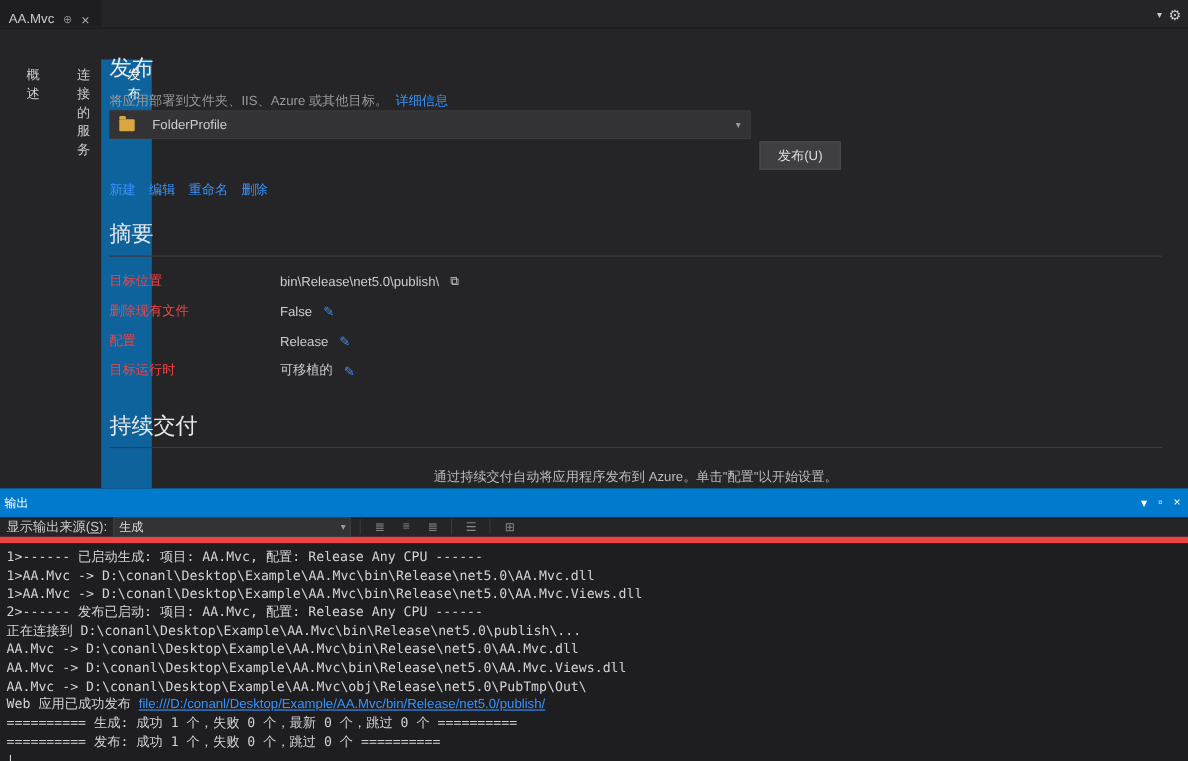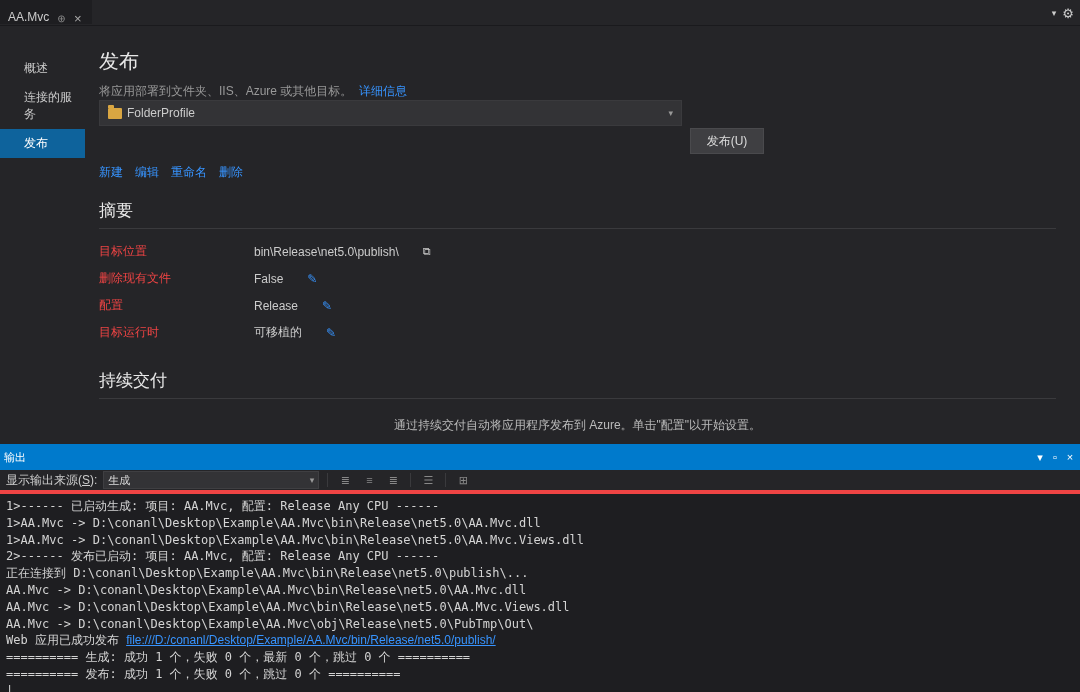--- a/index.html
+++ b/index.html
@@ -9,58 +9,58 @@
 .tab-bar { height: 26px; background: #252528; display: flex; align-items: flex-start; border-bottom: 1px solid #1a1a1d; position: relative; }
 .tab { display: flex; align-items: flex-end; height: 24px; padding: 0 8px; background: #1e1e21; color: #cccccc; gap: 6px; }
 .tab-close { width: 12px; height: 12px; display: flex; align-items: center; justify-content: center; color: #aaa; font-size: 13px; }
 .tab-pin { color: #888; font-size: 10px; margin-left: 2px; }
 .tab-bar-right { margin-left: auto; display: flex; align-items: center; gap: 6px; padding-right: 6px; height: 26px; }
 .dropdown-arrow { color: #ccc; font-size: 9px; }
 .gear { color: #ccc; font-size: 13px; }
 
 
 .main { display: flex; height: 418px; background: #252528; }
-.sidebar { width: 85px; display: flex; flex-direction: column; padding-top: 28px; }
+.sidebar { width: 85px; display: flex; flex-direction: row; padding-top: 28px; }
 .sidebar-item { padding: 6px 10px 6px 24px; color: #cccccc; font-size: 12px; }
 .sidebar-item.active { background: #0e639c; color: #fff; }
 
 .content { flex: 1; padding: 22px 24px 10px 14px; overflow-y: auto; }
 .h1 { color: #e8e8e8; font-size: 20px; font-weight: 400; margin-bottom: 8px; }
 .sub { color: #999; font-size: 12px; margin-bottom: 0; }
 .link { color: #3794ff; cursor: pointer; }
 
 .profile-row { display: flex; gap: 8px; margin-bottom: 10px; }
-.profile-select { flex: 1; max-width: 583px; height: 26px; background: #333336; border: 1px solid #3a3a3d; display: flex; align-items: center; padding: 0 8px; gap: 5px; }
+.profile-select { flex: 1; max-width: 583px; height: 26px; background: #333336; border: 1px solid #3a3a3d; display: flex; align-items: center; padding: 0 8px; gap: 16px; }
 .folder-icon { width: 14px; height: 11px; background: #d9a642; border-radius: 1px; position: relative; }
 .folder-icon::before { content: ""; position: absolute; top: -3px; left: 0; width: 6px; height: 3px; background: #d9a642; border-radius: 1px 1px 0 0; }
 .profile-select .spacer { flex: 1; }
 .caret-down { font-size: 9px; color: #999; }
 .publish-btn { width: 74px; height: 26px; background: #3f3f42; border: 1px solid #4a4a4d; color: #ddd; display: flex; align-items: center; justify-content: center; margin-top: 28px; }
 
 .action-links { display: flex; gap: 12px; margin-bottom: 18px; }
 .action-links span { color: #3794ff; cursor: pointer; }
 
-.section-title { color: #e8e8e8; font-size: 17px; border-bottom: 1px solid #3a3a3d; padding-bottom: 6px; margin-bottom: 14px; font-weight: 400; }
+.section-title { color: #e8e8e8; font-size: 20px; border-bottom: 1px solid #3a3a3d; padding-bottom: 6px; margin-bottom: 14px; font-weight: 400; }
 
 .summary-grid { display: grid; grid-template-columns: 155px 1fr; row-gap: 10px; margin-bottom: 28px; }
 .summary-label { color: #ef4444; font-size: 12px; }
-.summary-value { color: #ccc; font-size: 12px; display: flex; align-items: center; gap: 24px; }
+.summary-value { color: #ccc; font-size: 12px; display: flex; align-items: center; gap: 10px; }
 .edit-icon { color: #3794ff; font-size: 12px; }
 .copy-icon { color: #ccc; font-size: 11px; }
 
 .cd-desc { text-align: center; color: #bbb; margin: 18px 0 24px 0; font-size: 12px; }
 .cfg-btn-wrap { display: flex; justify-content: center; margin-bottom: 20px; }
 .cfg-btn { width: 56px; height: 24px; background: #3f3f42; border: 1px solid #5a5a5d; color: #ddd; display: flex; align-items: center; justify-content: center; }
 
 
 .output-title-bar { height: 17px; background: #007acc; color: #fff; display: flex; align-items: center; padding: 13px 4px; font-size: 11px; }
 .output-title-bar .right-icons { margin-left: auto; display: flex; gap: 3px; align-items: center; }
 .out-icon { width: 12px; text-align: center; font-size: 11px; }
 
-.output-toolbar { height: 24px; background: #252528; display: flex; align-items: center; padding: 0 6px; gap: 6px; border-bottom: 4px solid #ef4444; }
+.output-toolbar { height: 24px; background: #252528; display: flex; align-items: center; padding: 0 6px; gap: 6px; border-bottom: 6px solid #ef4444; }
 .out-label { color: #ccc; }
 .out-label u { text-decoration: underline; }
 .out-combo { width: 216px; height: 18px; background: #333336; border: 1px solid #3f3f42; display: flex; align-items: center; padding: 0 4px; color: #ddd; font-size: 11px; text-align: right; }
 .out-combo .spacer { flex: 1; }
 .tb-sep { width: 1px; height: 14px; background: #3a3a3d; margin: 0 2px; }
 .tb-icon { width: 18px; height: 18px; display: flex; align-items: center; justify-content: center; color: #888; font-size: 11px; }
 
 .output-body { background: #1e1e21; color: #d4d4d4; font-family: "NSimSun", "SimSun", Consolas, monospace; font-size: 12px; padding: 4px 6px; height: 213px; overflow-y: auto; line-height: 1.4; white-space: pre; }
 .output-link { color: #3794ff; text-decoration: underline; }
 </style>

